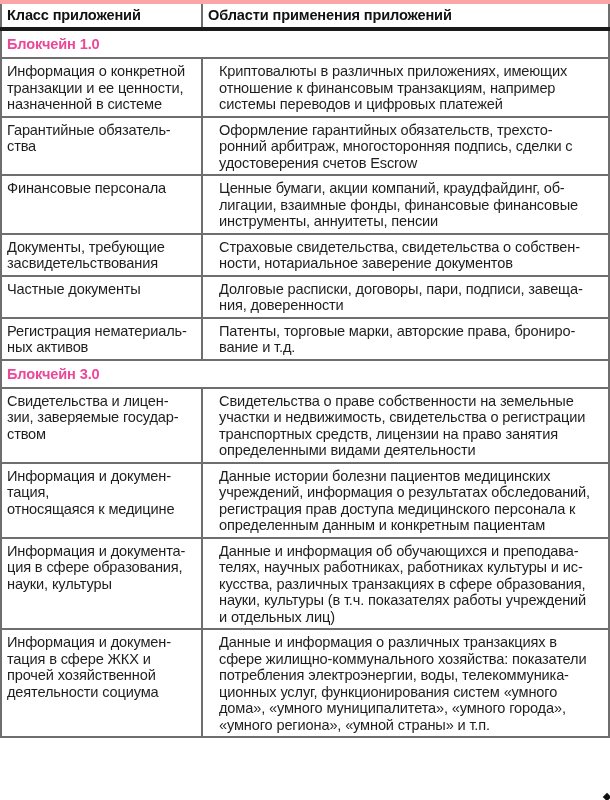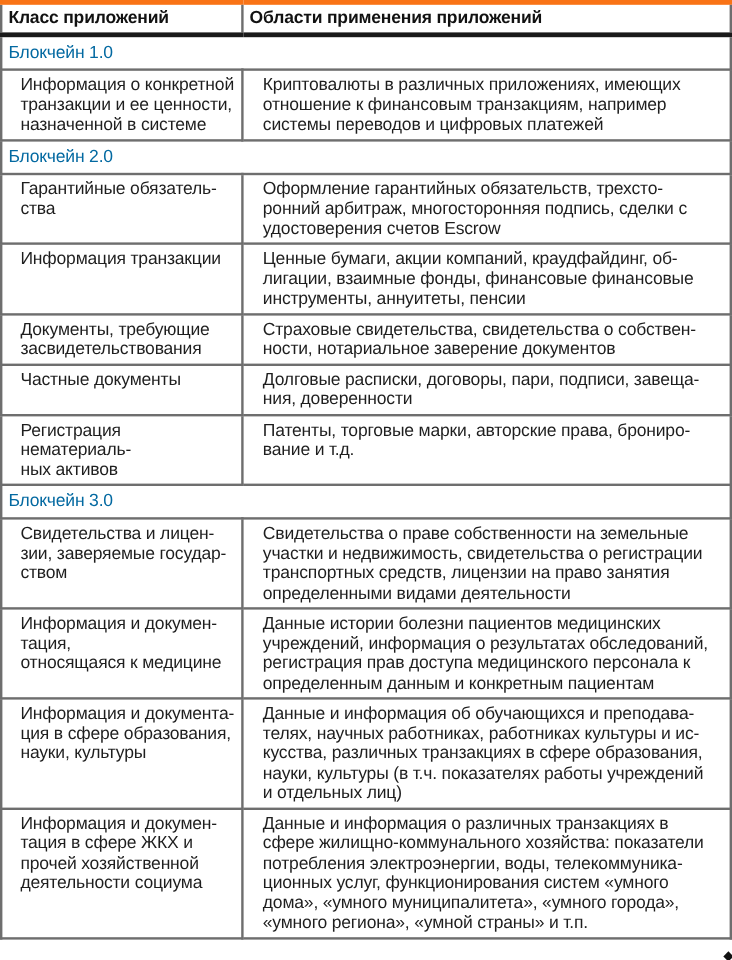--- a/index.html
+++ b/index.html
@@ -35,35 +35,35 @@
       vertical-align: top;
       text-align: left;
       font-size: 14.6px;
       line-height: 16.5px;
       padding: 4px 5px 3px 5px;
       font-weight: normal;
       letter-spacing: -0.15px;
     }
     thead th {
       font-weight: bold;
-      border-top: 4px solid #f97316;
+      border-top: 4px solid #fca5a5;
       border-bottom: 4px solid #1a1a1a;
       height: 17px;
       padding-top: 3px;
       padding-bottom: 3px;
       color: #111;
     }
     tr.section td {
-      font-weight: normal;
-      color: #0369a1;
+      font-weight: bold;
+      color: #ec4899;
       height: 18px;
       padding-top: 5px;
       padding-bottom: 3px;
     }
-    td.cat { padding-left: 15px; }
+    td.cat { padding-left: 5px; }
     td.app { padding-left: 16px; }
     .end-mark {
       position: absolute;
       right: 0px;
       bottom: 0px;
       width: 6px;
       height: 6px;
       background: #111;
       transform: rotate(45deg);
     }
@@ -91,32 +91,29 @@
       </tr>
       <tr>
         <td class="cat pre">Информация о конкретной
 транзакции и ее ценности,
 назначенной в системе</td>
         <td class="app pre">Криптовалюты в различных приложениях, имеющих
 отношение к финансовым транзакциям, например
 системы переводов и цифровых платежей</td>
       </tr>
 
-      <tr class="section">
-        <td colspan="2">Блокчейн 2.0</td>
-      </tr>
       <tr>
         <td class="cat pre">Гарантийные обязатель-
 ства</td>
         <td class="app pre">Оформление гарантийных обязательств, трехсто-
 ронний арбитраж, многосторонняя подпись, сделки с
 удостоверения счетов Escrow</td>
       </tr>
       <tr>
-        <td class="cat pre">Информация транзакции</td>
+        <td class="cat pre">Финансовые персонала</td>
         <td class="app pre">Ценные бумаги, акции компаний, краудфайдинг, об-
 лигации, взаимные фонды, финансовые финансовые
 инструменты, аннуитеты, пенсии</td>
       </tr>
       <tr>
         <td class="cat pre">Документы, требующие
 засвидетельствования</td>
         <td class="app pre">Страховые свидетельства, свидетельства о собствен-
 ности, нотариальное заверение документов</td>
       </tr>

